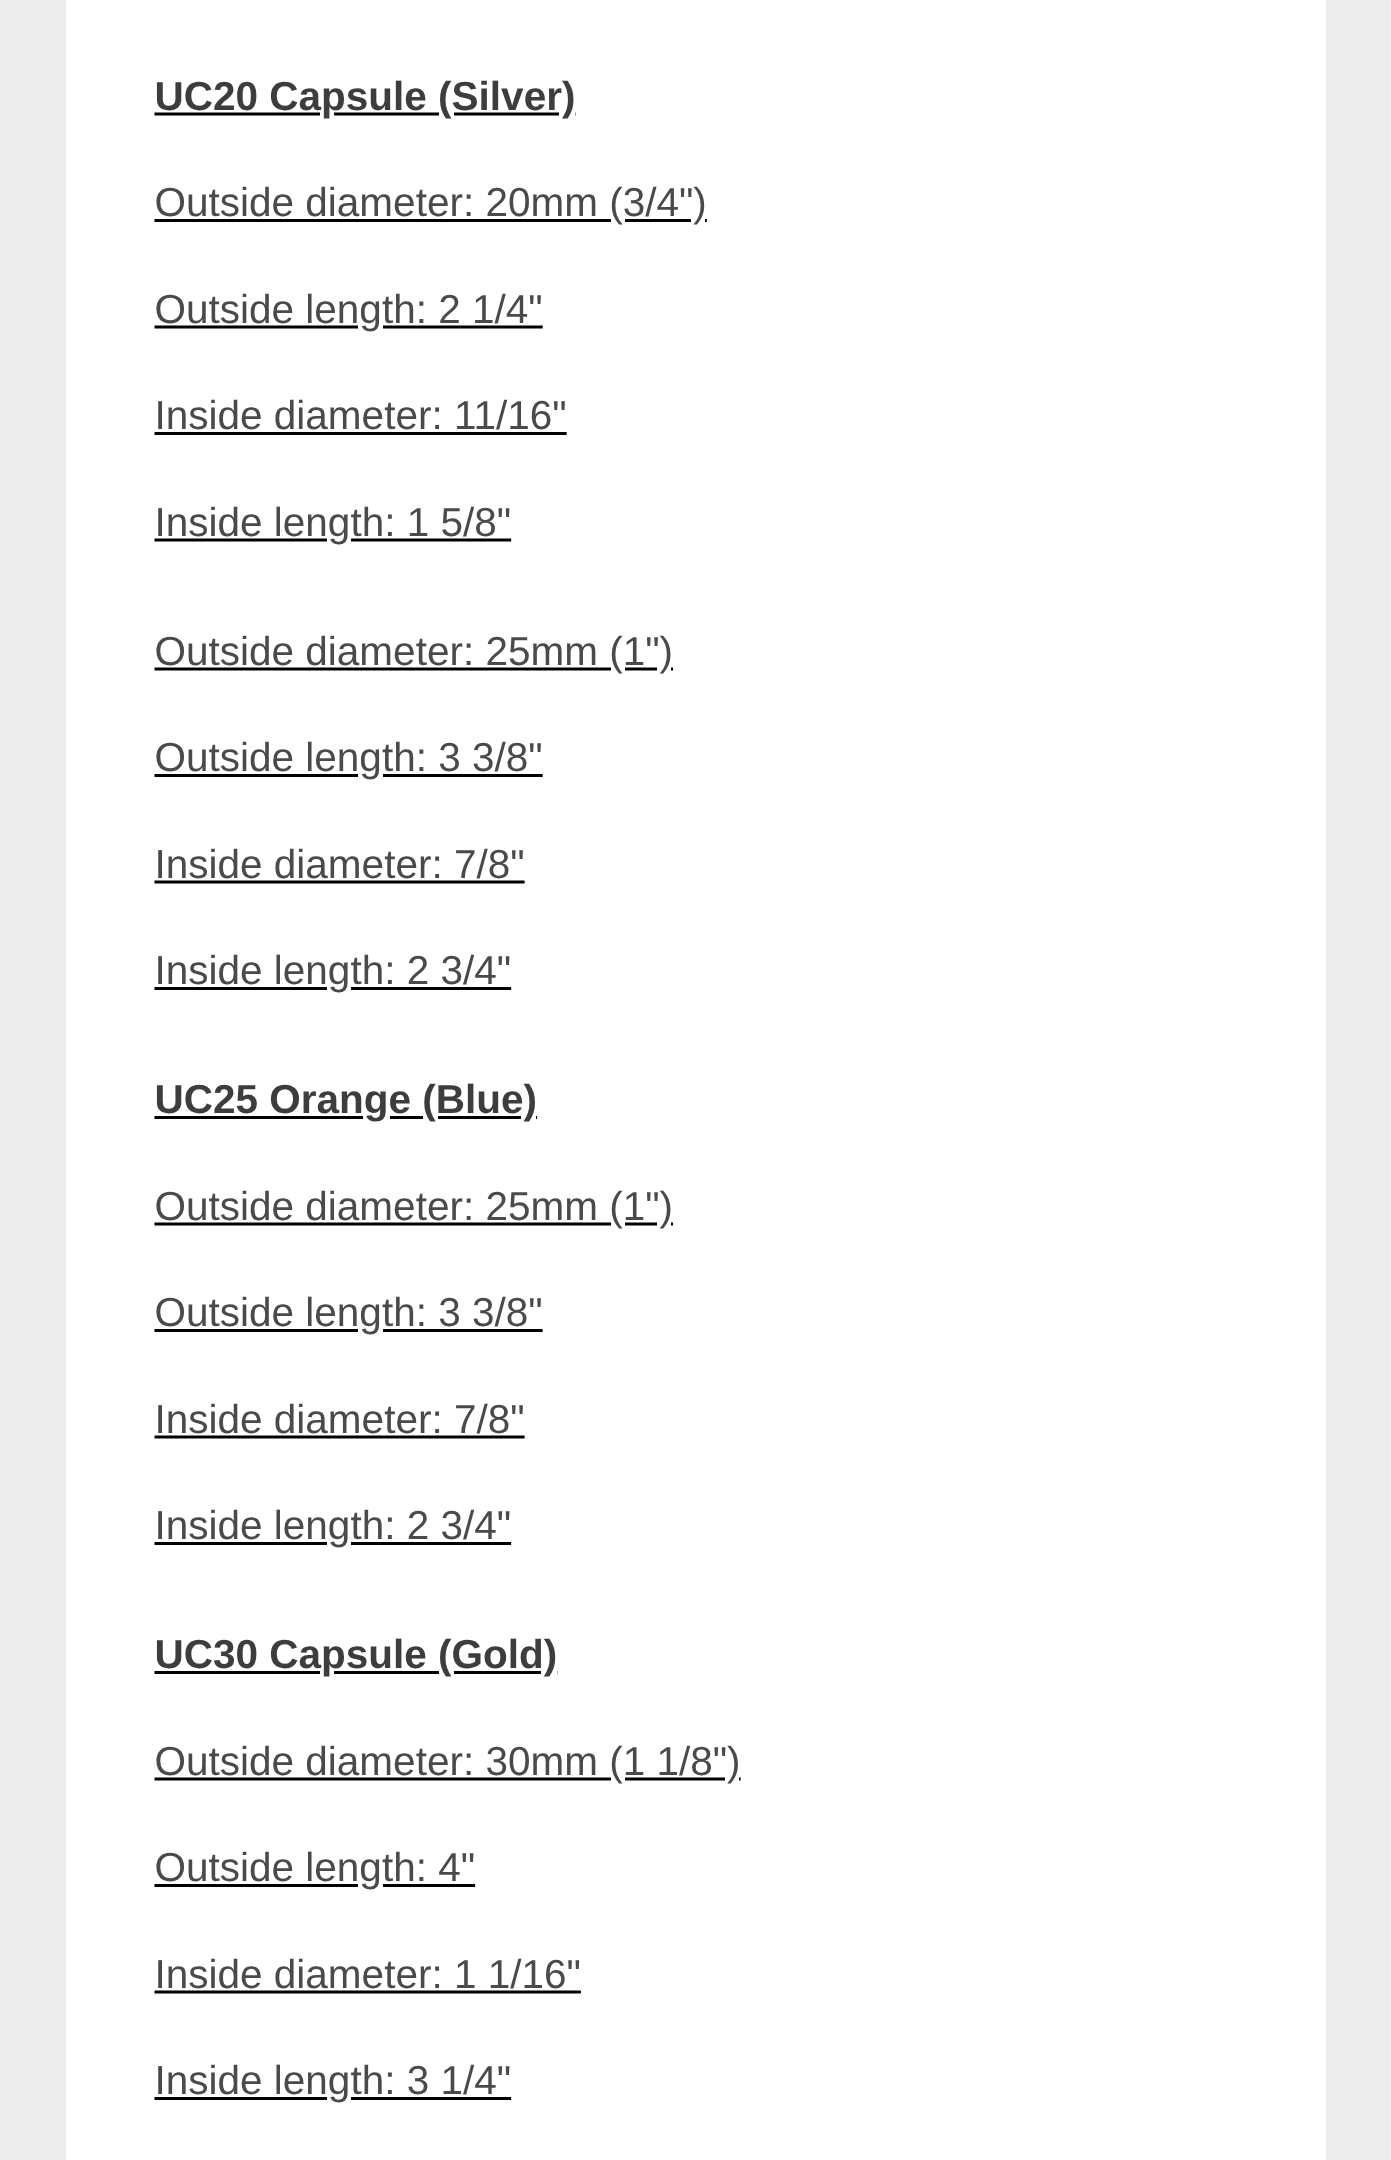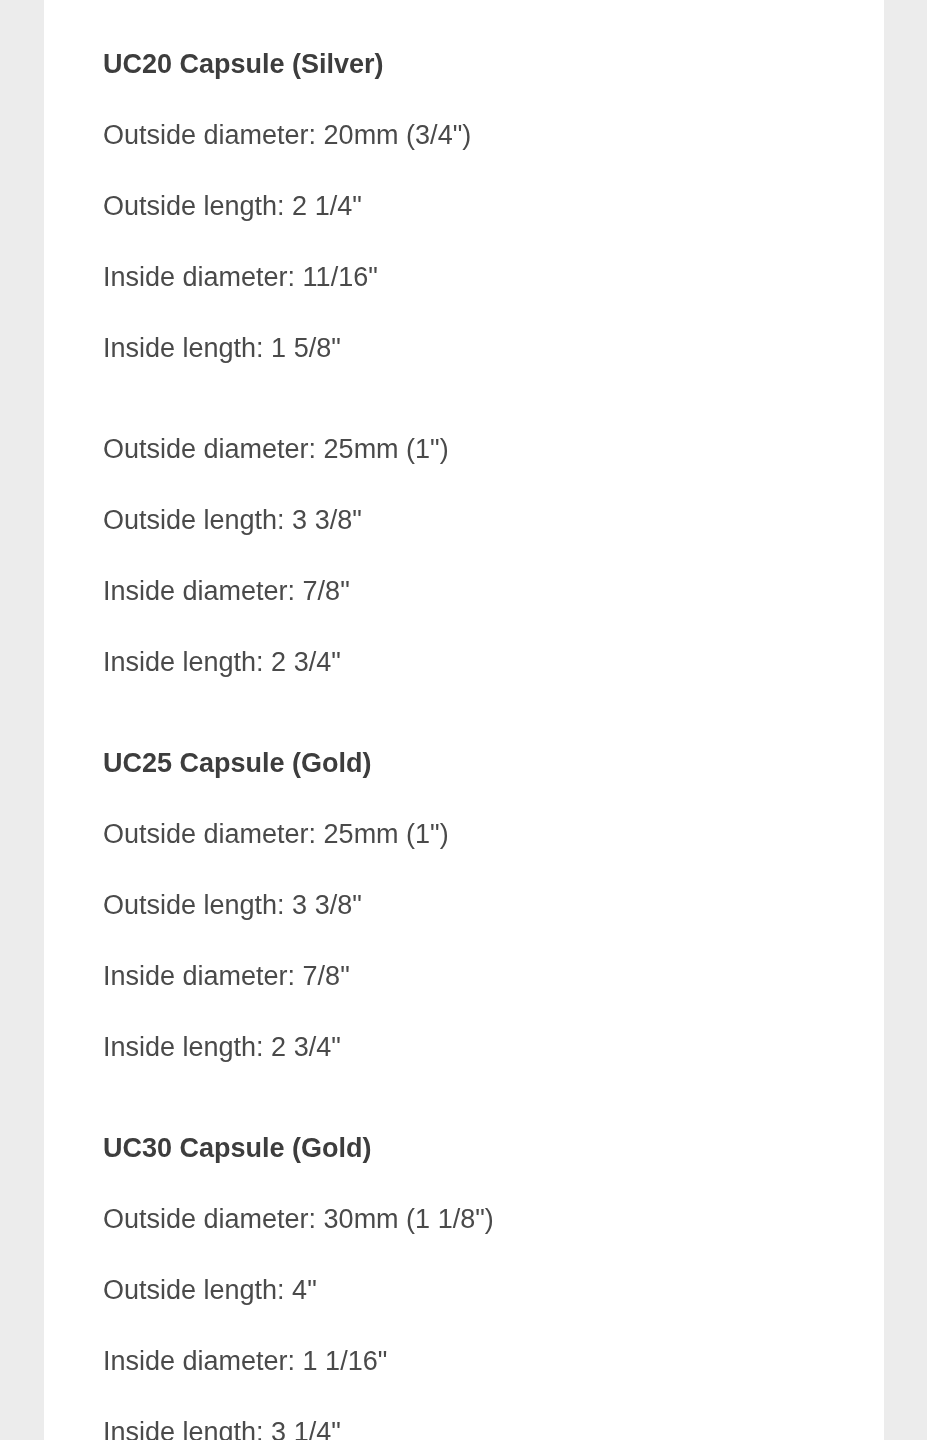--- a/index.html
+++ b/index.html
@@ -28,22 +28,23 @@
     height: 1440px;
     background: #ffffff;
     box-sizing: border-box;
   }
   .spec-list {
     padding: 0;
     margin: 0;
     list-style: none;
   }
   .spec-block {
-    margin: 0;
-    padding: 15px;
+    margin: 15px;
+    padding: 0;
+    text-decoration: underline;
   }
   .spec-heading {
     font-size: 27px;
     font-weight: bold;
     color: #3d3d3d;
     line-height: 71px;
     margin: 0;
     padding: 0 0 0 44px;
     white-space: nowrap;
   }
@@ -77,21 +78,21 @@
       </div>
 
       <div class="spec-block">
         <p class="spec-line">Outside diameter: 25mm (1")</p>
         <p class="spec-line">Outside length: 3 3/8"</p>
         <p class="spec-line">Inside diameter: 7/8"</p>
         <p class="spec-line">Inside length: 2 3/4"</p>
       </div>
 
       <div class="spec-block">
-        <p class="spec-heading">UC25 Capsule (Gold)</p>
+        <p class="spec-heading">UC25 Orange (Blue)</p>
         <p class="spec-line">Outside diameter: 25mm (1")</p>
         <p class="spec-line">Outside length: 3 3/8"</p>
         <p class="spec-line">Inside diameter: 7/8"</p>
         <p class="spec-line">Inside length: 2 3/4"</p>
       </div>
 
       <div class="spec-block">
         <p class="spec-heading">UC30 Capsule (Gold)</p>
         <p class="spec-line">Outside diameter: 30mm (1 1/8")</p>
         <p class="spec-line">Outside length: 4"</p>

